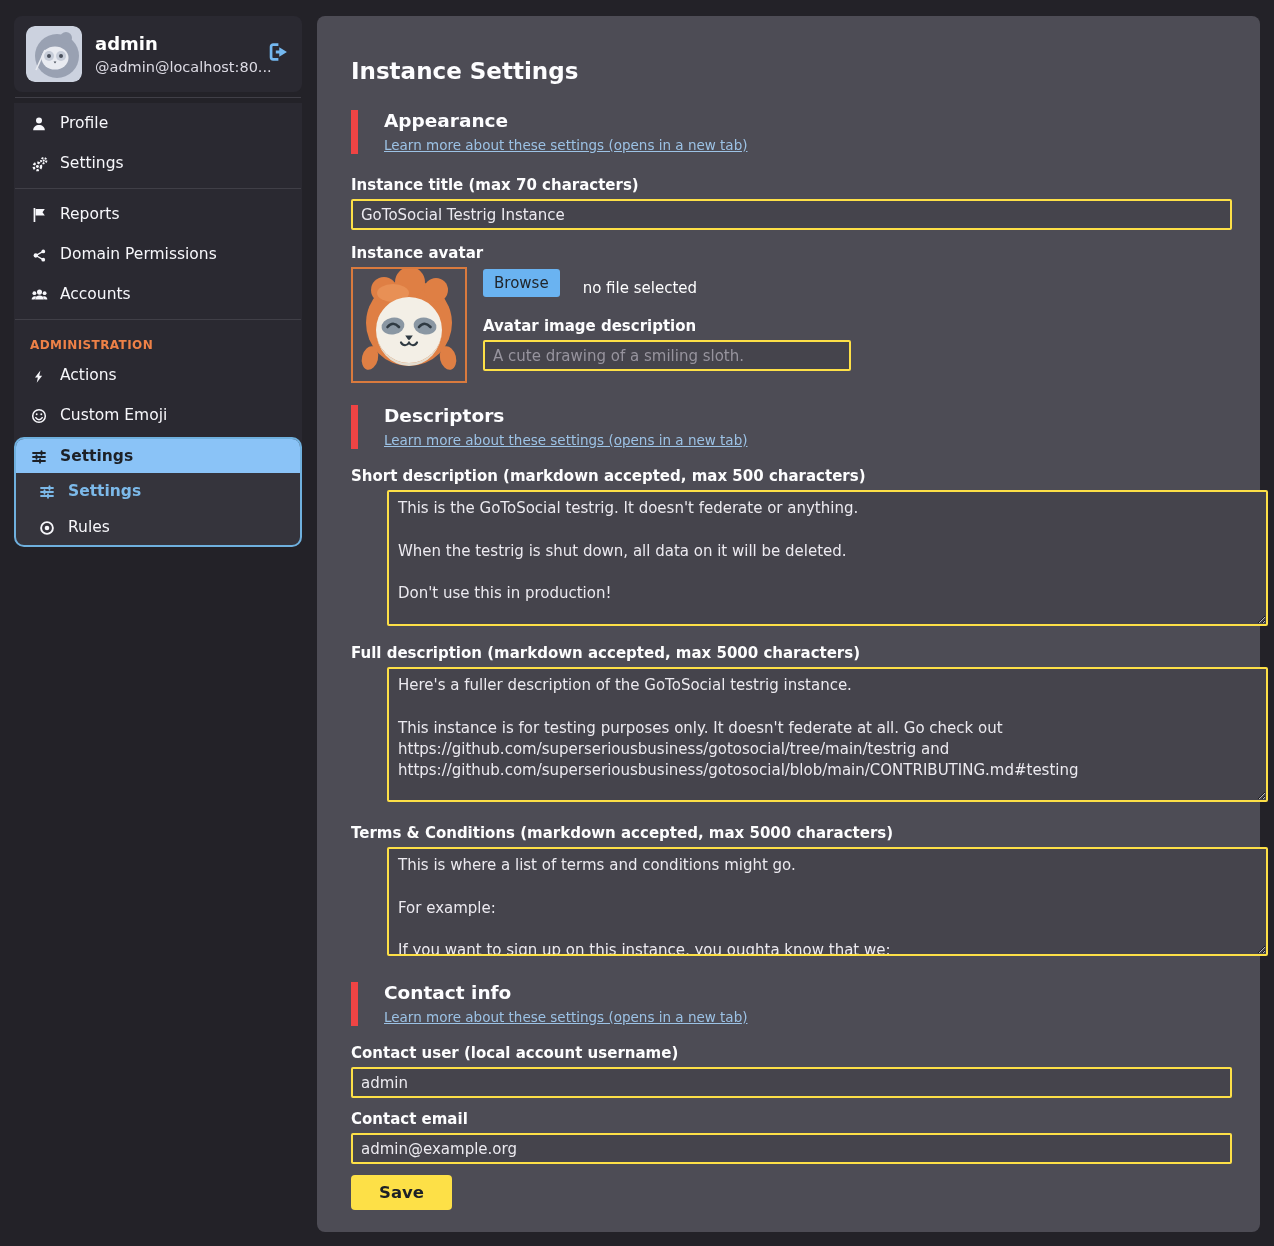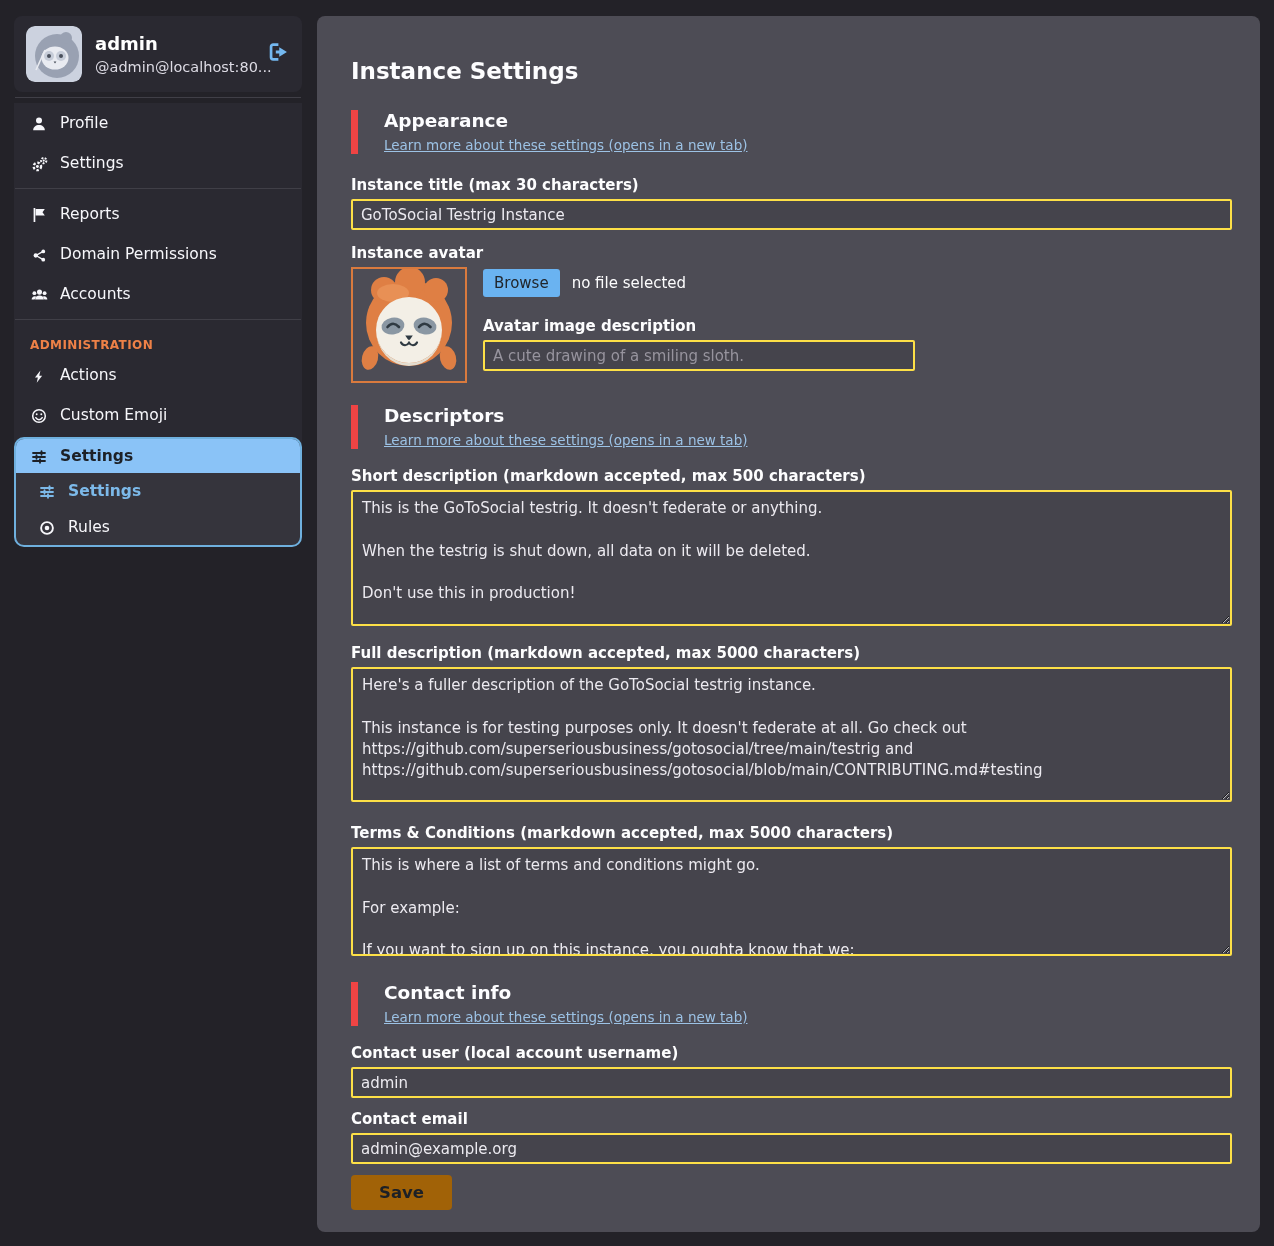--- a/index.html
+++ b/index.html
@@ -51,35 +51,35 @@
   .section-head { border-left:7px solid #ef4444; padding-left:26px; margin:0 0 19px; }
   .section-head h2 { margin:0 0 4px; font-size:18.5px; font-weight:bold; color:#fdfdff; }
   .learn-link { font-size:13.5px; color:#9cc2e5; text-decoration:underline; cursor:pointer; }
   .f-label { font-weight:bold; font-size:15px; color:#fdfdfe; margin:0 0 5px; }
   .txt-input, .txt-area {
     width:100%; background:#45444c; border:2px solid #fde047; border-radius:2px;
     color:#eceaf0; font-size:15px; font-family:inherit; padding:3px 8px; outline:none;
   }
   .txt-input { height:31px; }
   .txt-input::placeholder { color:#97949e; }
-  .txt-area { padding:6px 9px; line-height:1.42; resize:vertical; display:block; }
+  .txt-area { padding:6px 9px; line-height:1.42; resize:vertical; display:block;margin-left:36px; }
   .mb12 { margin-bottom:12px; } .mb14 { margin-bottom:14px; }
   .mb18 { margin-bottom:18px; } .mb22 { margin-bottom:22px; } .mb26 { margin-bottom:26px; }
   .avatar-row { display:flex; gap:16px; margin-bottom:22px; }
   .inst-avatar { width:116px; height:116px; border:2px solid #d97a3e; flex:0 0 auto; }
   .avatar-col { padding-top:2px; }
-  .browse-row { display:flex; align-items:center; gap:12px; margin-bottom:20px; }
+  .browse-row { display:flex; align-items:flex-end; gap:23px; margin-bottom:20px; }
   .btn-browse {
     background:#6ab3f1; color:#21262c; border:none; border-radius:3px;
     font-size:15px; font-family:inherit; padding:5px 11px; cursor:pointer;
   }
   .file-status { font-size:15px; color:#fdfdfe; }
-  .avatar-desc-input { width:432px; }
+  .avatar-desc-input { width:368px; }
   .btn-save {
-    background:#a16207; color:#1c2026; border:none; border-radius:4px;
+    background:#fde047; color:#1c2026; border:none; border-radius:4px;
     font-size:16.5px; font-weight:bold; font-family:inherit;
     padding:8px 28px; margin-top:11px; cursor:pointer;
   }
 </style>
 </head>
 <body>
 
 <aside class="sidebar">
   <div class="user-card">
     <div class="user-avatar">
@@ -230,21 +230,21 @@
 </aside>
 
 <main class="panel">
   <h1 class="page-title">Instance Settings</h1>
 
   <div class="section-head mb22">
     <h2>Appearance</h2>
     <a class="learn-link">Learn more about these settings (opens in a new tab)</a>
   </div>
 
-  <div class="f-label">Instance title (max 30 characters)</div>
+  <div class="f-label">Instance title (max 70 characters)</div>
   <input class="txt-input mb14" type="text" value="GoToSocial Testrig Instance" style="">
 
   <div class="f-label">Instance avatar</div>
   <div class="avatar-row">
     <div class="inst-avatar">
       <svg viewBox="0 0 112 112" width="112" height="112">
         <circle cx="56" cy="54" r="43" fill="#df7f44"></circle>
         <circle cx="31" cy="21" r="13" fill="#df7f44"></circle>
         <circle cx="57" cy="13" r="15" fill="#df7f44"></circle>
         <circle cx="83" cy="21" r="12" fill="#df7f44"></circle>

